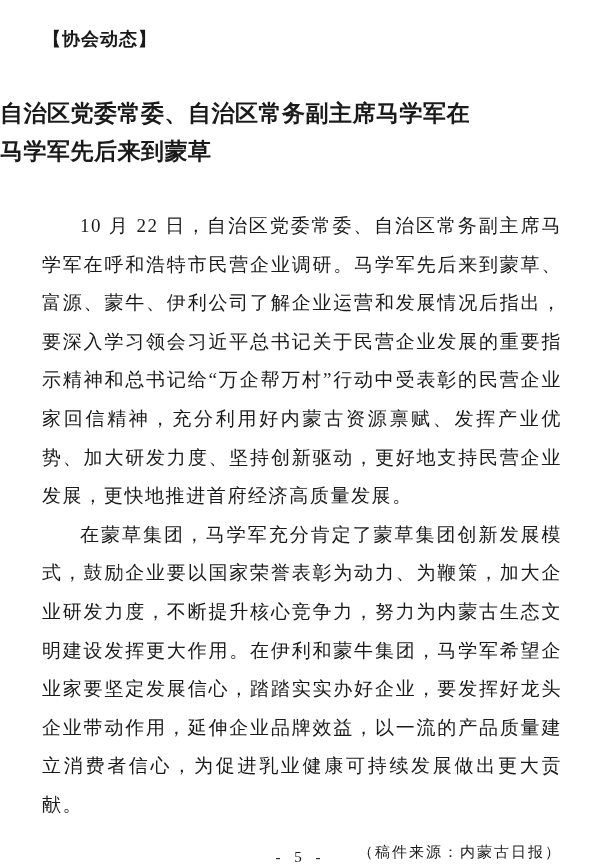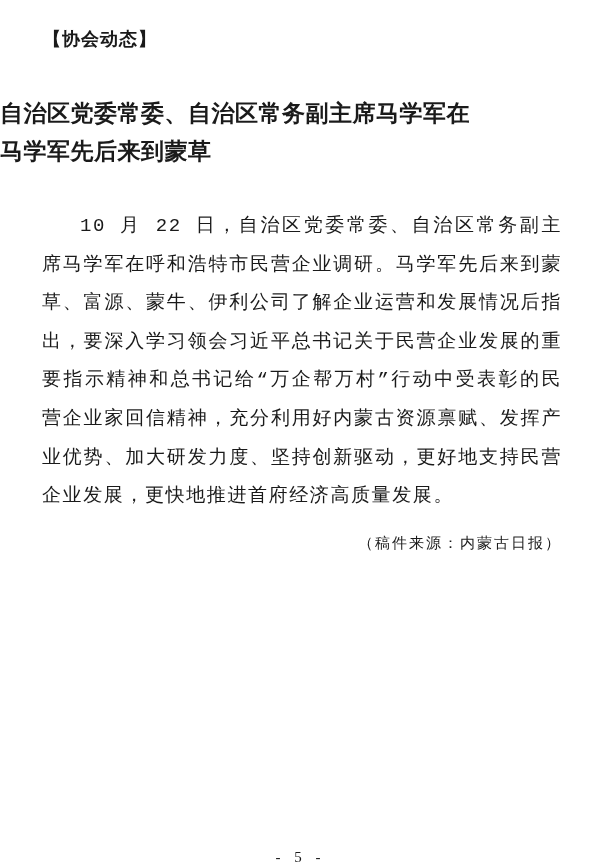--- a/index.html
+++ b/index.html
@@ -45,21 +45,20 @@
     top: 207px;
     font-size: 19px;
     line-height: 38.6px;
     letter-spacing: 1.6px;
     text-align: justify;
     text-justify: inter-ideograph;
   }
   .content p {
     margin: 0;
     text-indent: 2em;
-    font-family: Liberation Mono, monospace;
   }
   .source-line {
     margin-top: 8px;
     text-align: right;
     font-size: 15px;
     line-height: 38.6px;
     letter-spacing: 2px;
   }
   .page-number {
     position: absolute;
@@ -79,18 +78,19 @@
 
   <div class="section-header">【协会动态】</div>
 
   <div class="title-block">
     <div>自治区党委常委、自治区常务副主席马学军在</div>
     <div>马学军先后来到蒙草</div>
   </div>
 
   <div class="content">
     <p>10 月 22 日，自治区党委常委、自治区常务副主席马学军在呼和浩特市民营企业调研。马学军先后来到蒙草、富源、蒙牛、伊利公司了解企业运营和发展情况后指出，要深入学习领会习近平总书记关于民营企业发展的重要指示精神和总书记给“万企帮万村”行动中受表彰的民营企业家回信精神，充分利用好内蒙古资源禀赋、发挥产业优势、加大研发力度、坚持创新驱动，更好地支持民营企业发展，更快地推进首府经济高质量发展。</p>
+    <p>在蒙草集团，马学军充分肯定了蒙草集团创新发展模式，鼓励企业要以国家荣誉表彰为动力、为鞭策，加大企业研发力度，不断提升核心竞争力，努力为内蒙古生态文明建设发挥更大作用。在伊利和蒙牛集团，马学军希望企业家要坚定发展信心，踏踏实实办好企业，要发挥好龙头企业带动作用，延伸企业品牌效益，以一流的产品质量建立消费者信心，为促进乳业健康可持续发展做出更大贡献。</p>
     <div class="source-line">（稿件来源：内蒙古日报）</div>
   </div>
 
   <div class="page-number">- 5 -</div>
 
 </div>
 
 </body></html>

